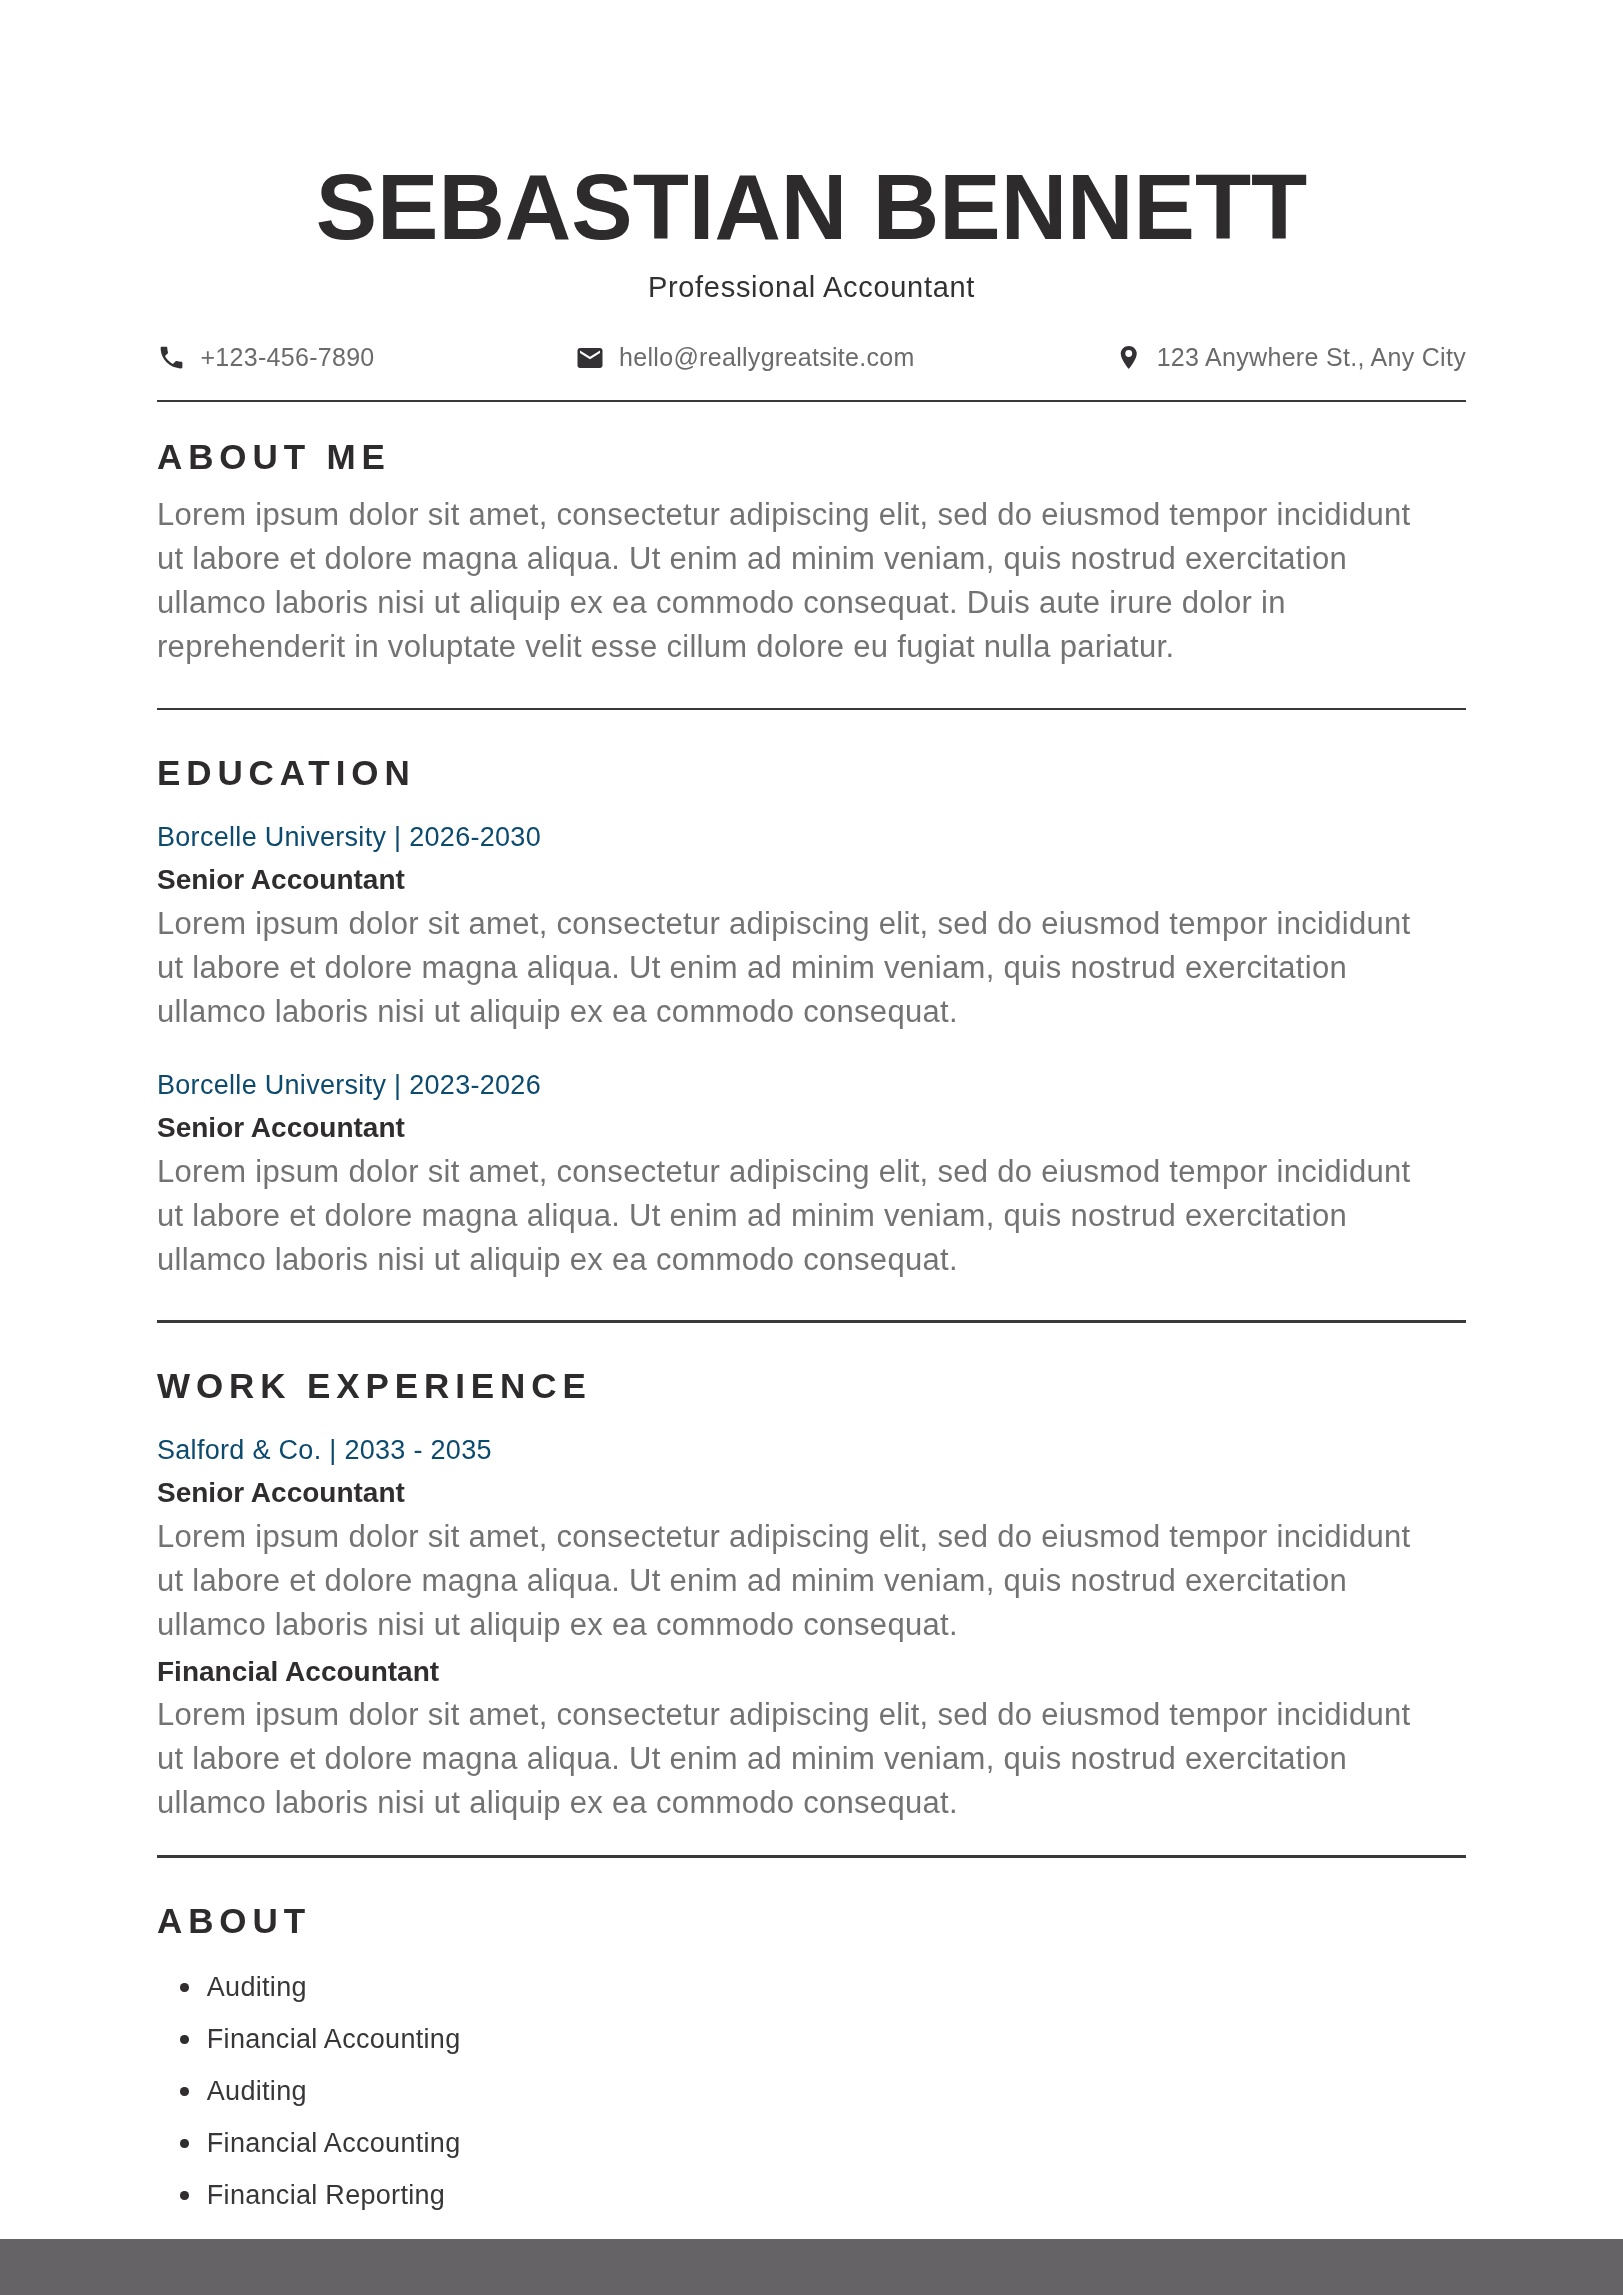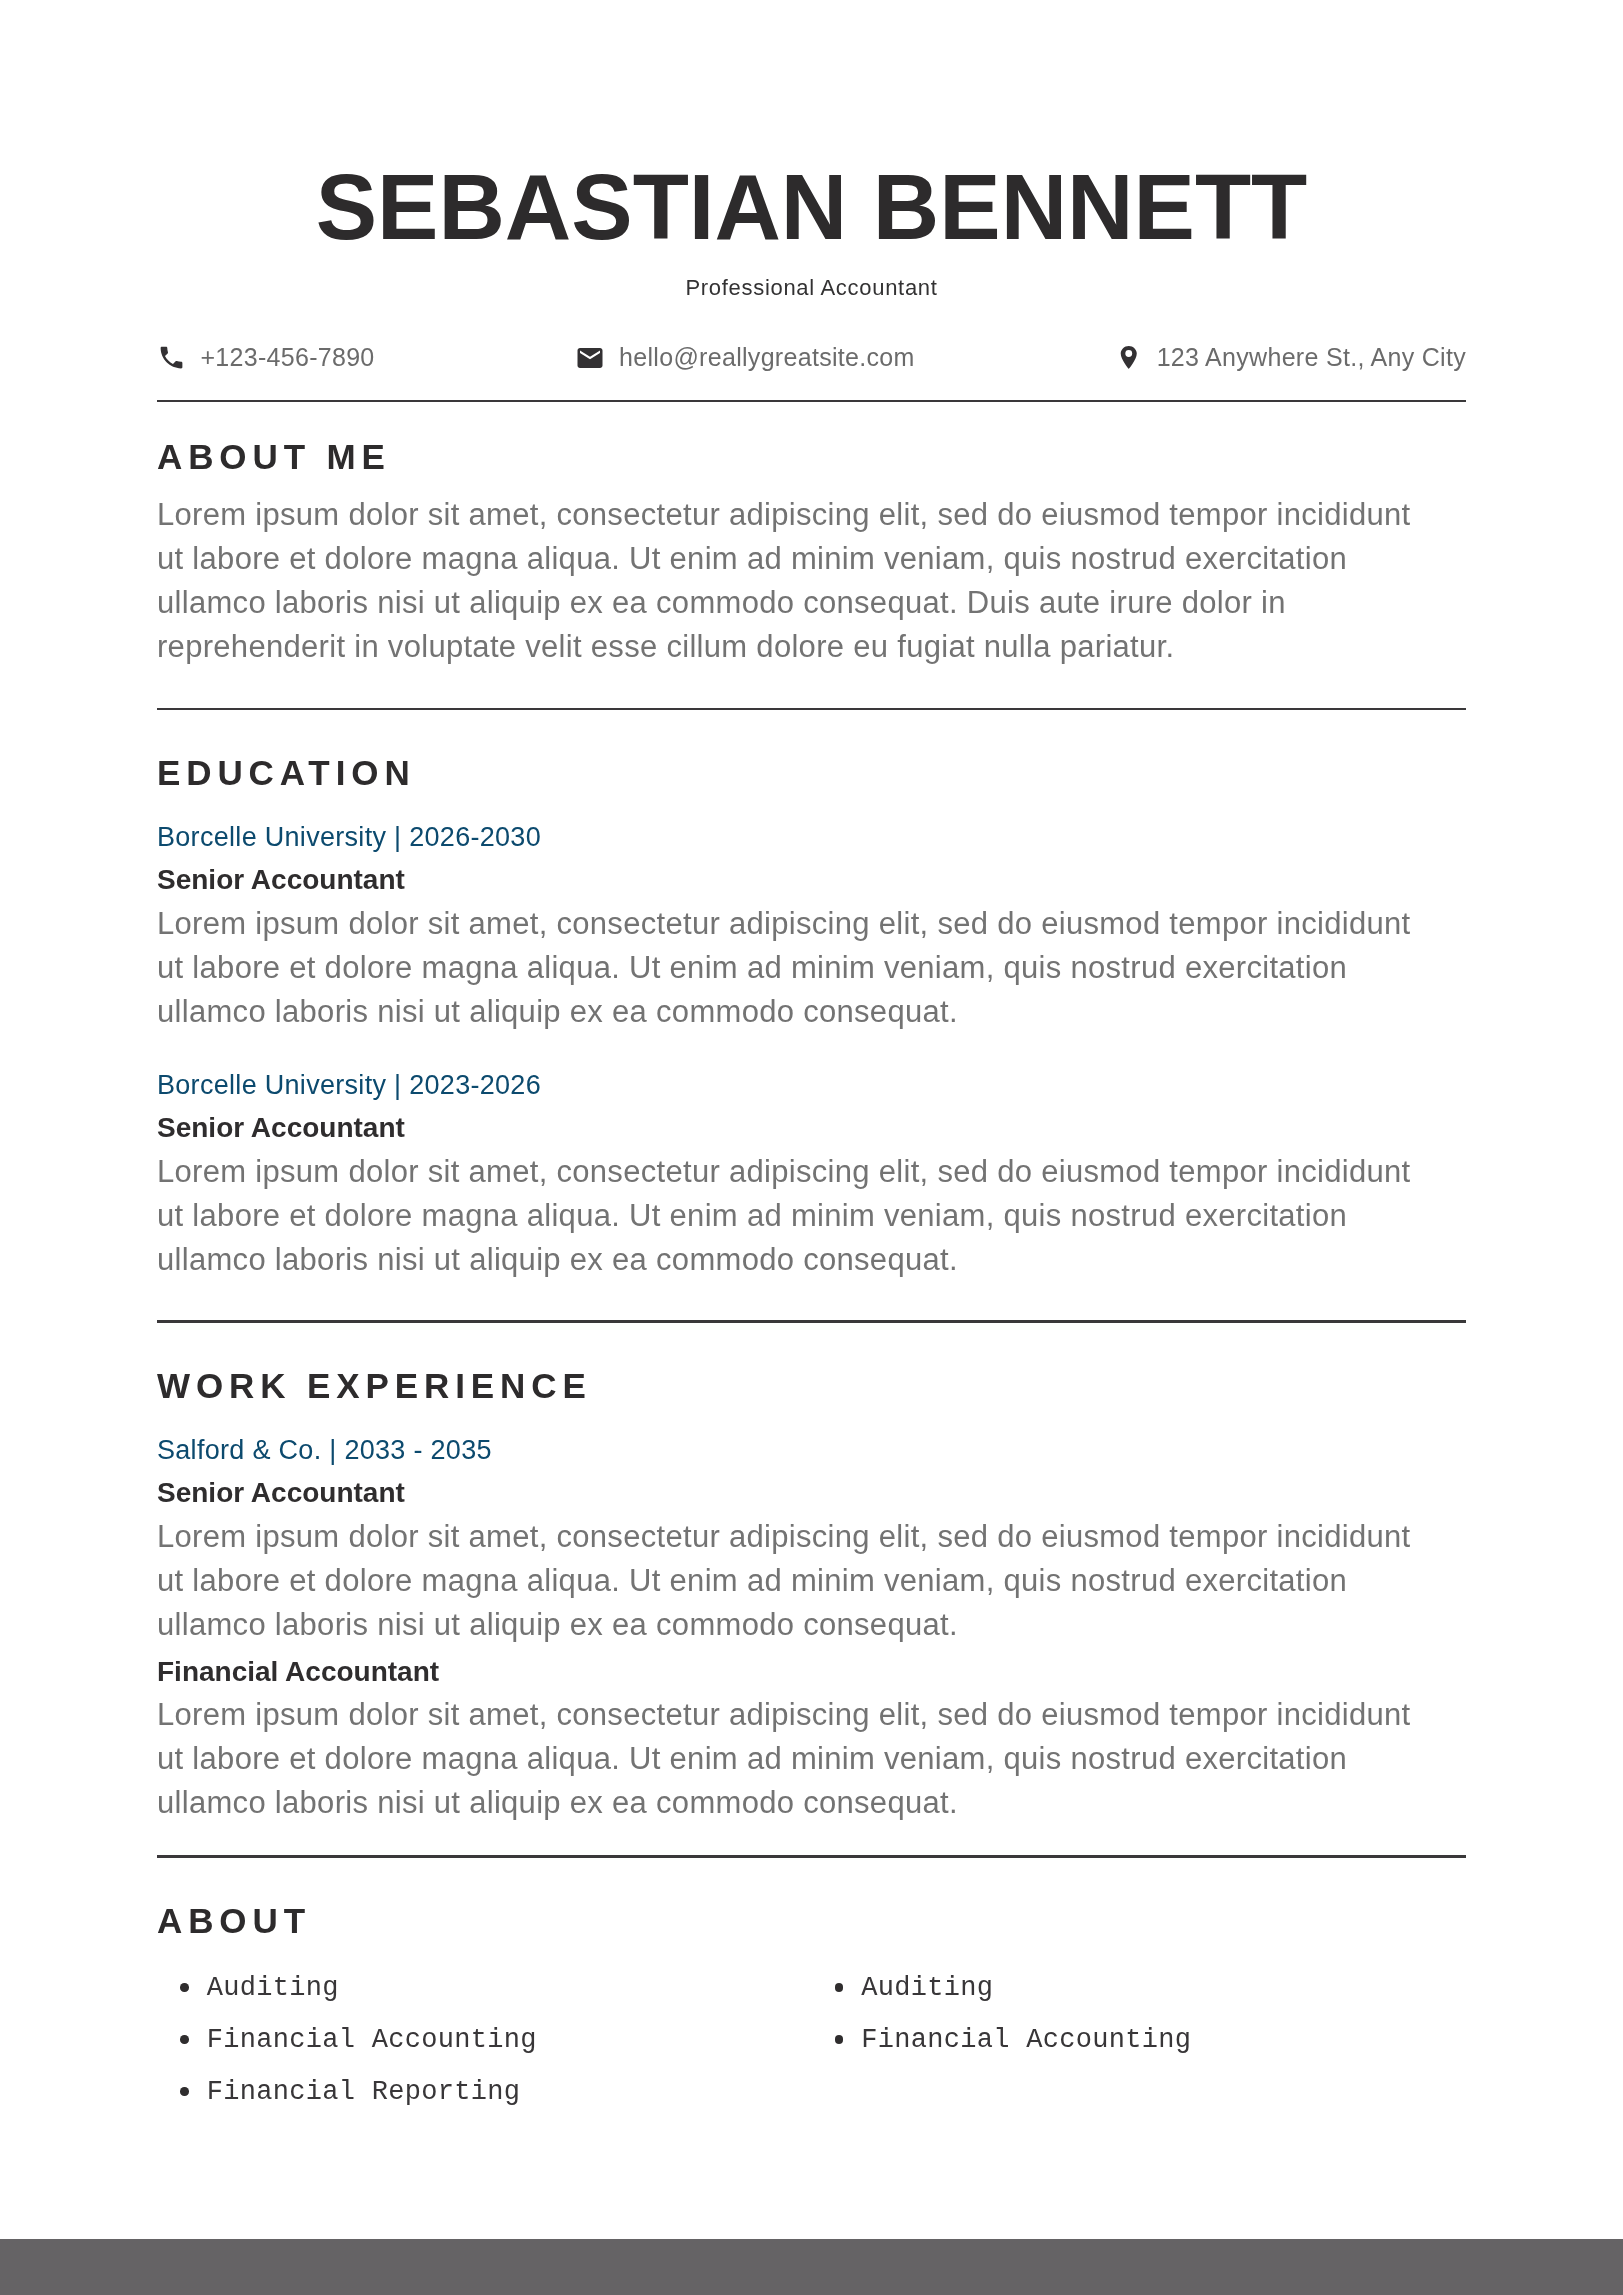--- a/index.html
+++ b/index.html
@@ -20,21 +20,21 @@
   .name {
     font-size: 92px;
     font-weight: 700;
     line-height: 1;
     letter-spacing: 0px;
     color: #2d2b2c;
     white-space: nowrap;
   }
   .job-title {
     margin-top: 15.7px;
-    font-size: 22px;
+    font-size: 29px;
     line-height: 37px;
     letter-spacing: 0.7px;
     color: #333233;
   }
 
   
   .contact-row {
     margin-top: 35px;
     display: flex;
     justify-content: space-between;
@@ -95,22 +95,21 @@
     font-weight: 700;
     color: #2f2d2e;
     white-space: nowrap;
   }
   .entry .para { margin-top: 3.9px; }
 
   
   .skills-grid {
     margin-top: 19.6px;
     display: grid;
-    grid-template-columns: repeat(2, 1fr);
-    font-family: Liberation Mono, monospace;
+    grid-template-columns: repeat(1, 1fr);
   }
   .skill-item {
     display: flex;
     align-items: center;
     height: 52px;
     padding-left: 23px;
     font-size: 27px;
     letter-spacing: 0.3px;
     color: #383638;
     white-space: nowrap;

